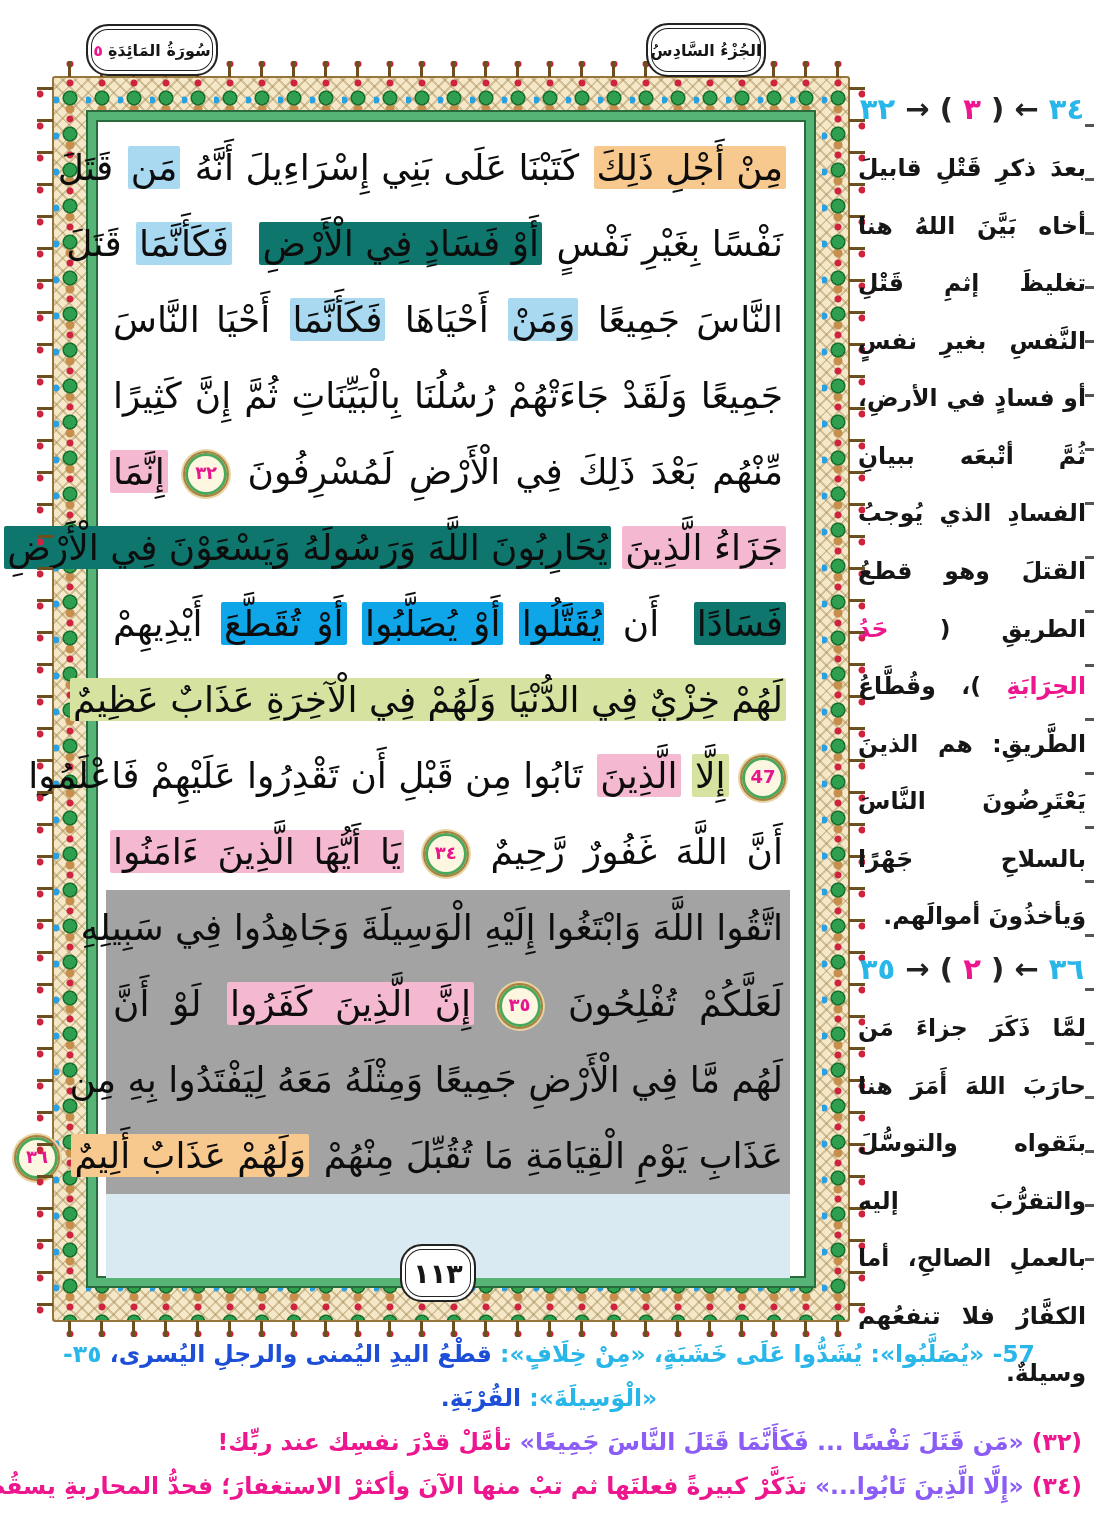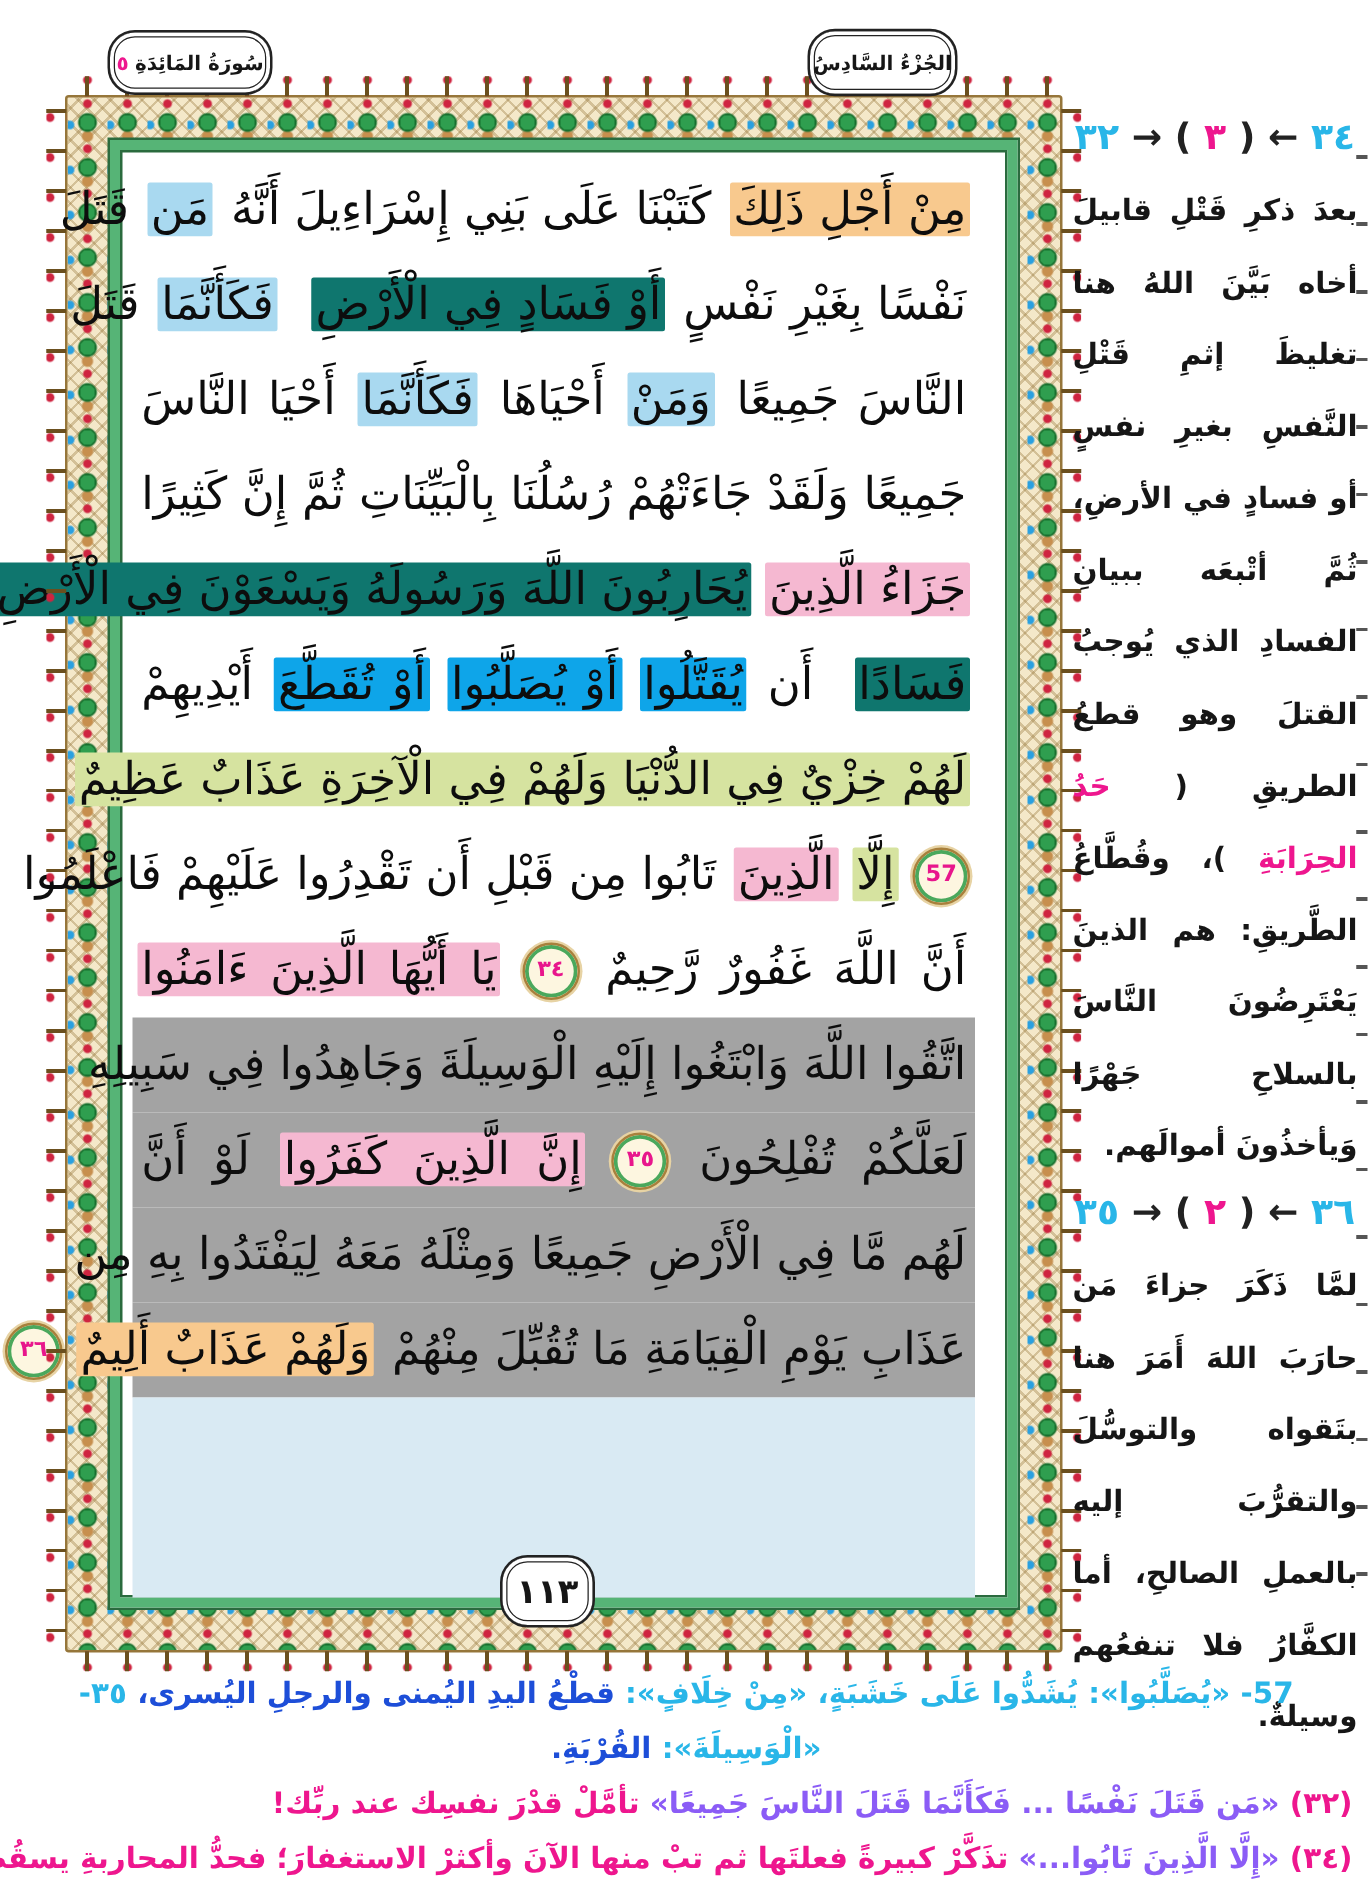--- a/index.html
+++ b/index.html
@@ -13,21 +13,21 @@
     background-image:
       radial-gradient(circle at 16px 20px,#2f9e4f 0 6px,#17702e 6px 7px,rgba(0,0,0,0) 8px),
       radial-gradient(circle at 16px 5px,#cf2440 0 3px,rgba(0,0,0,0) 4px),
       radial-gradient(circle at 2px 22px,#2aa0e0 0 3px,rgba(0,0,0,0) 4px),
       radial-gradient(circle at 16px 31px,#c78f4e 0 4px,rgba(0,0,0,0) 5px),
       repeating-linear-gradient(45deg,rgba(150,118,58,.35) 0 2px,rgba(0,0,0,0) 2px 9px),
       repeating-linear-gradient(-45deg,rgba(150,118,58,.35) 0 2px,rgba(0,0,0,0) 2px 9px);
     background-size:32px 36px,32px 36px,32px 36px,32px 36px,auto,auto;}
   .frame-inner{box-sizing:border-box;width:100%;height:100%;background:#fff;
     border:8px solid #56b476;box-shadow:inset 0 0 0 2px #2a6b3e,0 0 0 2px #2a6b3e;
-    display:flex;flex-direction:column;padding:10px 26px 0 10px;}
+    display:flex;flex-direction:column;padding:10px 16px 0 10px;}
   .spikes{position:absolute;background-repeat:repeat;}
   .spikes.top{left:0;right:0;top:-17px;height:16px;
     background-image:repeating-linear-gradient(90deg,rgba(0,0,0,0) 0 14px,#6b4f1e 14px 17px,rgba(0,0,0,0) 17px 32px),
     radial-gradient(circle at 16px 3px,#cf2440 0 3px,rgba(0,0,0,0) 4px);background-size:auto,32px 16px;}
   .spikes.bottom{left:0;right:0;bottom:-17px;height:16px;
     background-image:repeating-linear-gradient(90deg,rgba(0,0,0,0) 0 14px,#6b4f1e 14px 17px,rgba(0,0,0,0) 17px 32px),
     radial-gradient(circle at 16px 13px,#cf2440 0 3px,rgba(0,0,0,0) 4px);background-size:auto,32px 16px;}
   .spikes.left{top:0;bottom:0;left:-17px;width:16px;
     background-image:repeating-linear-gradient(0deg,rgba(0,0,0,0) 0 14px,#6b4f1e 14px 17px,rgba(0,0,0,0) 17px 32px),
     radial-gradient(circle at 3px 16px,#cf2440 0 3px,rgba(0,0,0,0) 4px);background-size:auto,16px 32px;}
@@ -101,24 +101,25 @@
     <div class="spikes top"></div>
     <div class="spikes bottom"></div>
     <div class="spikes left"></div>
     <div class="spikes right"></div>
     <div class="frame-inner">
       <div class="q-area">
           <div class="q-line"><span class="seg hl-orange">مِنْ أَجْلِ ذَلِكَ</span> <span class="seg">كَتَبْنَا عَلَى بَنِي إِسْرَاءِيلَ أَنَّهُ</span> <span class="seg hl-blue">مَن</span> <span class="seg">قَتَلَ</span> </div>
           <div class="q-line"><span class="seg">نَفْسًا بِغَيْرِ نَفْسٍ</span> <span class="seg hl-yellow">أَوْ فَسَادٍ فِي الْأَرْضِ</span> <span class="seg hl-blue">فَكَأَنَّمَا</span> <span class="seg">قَتَلَ</span> </div>
           <div class="q-line"><span class="seg">النَّاسَ جَمِيعًا</span> <span class="seg hl-blue">وَمَنْ</span> <span class="seg">أَحْيَاهَا</span> <span class="seg hl-blue">فَكَأَنَّمَا</span> <span class="seg">أَحْيَا النَّاسَ</span> </div>
           <div class="q-line"><span class="seg">جَمِيعًا وَلَقَدْ جَاءَتْهُمْ رُسُلُنَا بِالْبَيِّنَاتِ ثُمَّ إِنَّ كَثِيرًا</span> </div>
+          <div class="q-line"><span class="seg">مِّنْهُم بَعْدَ ذَلِكَ فِي الْأَرْضِ لَمُسْرِفُونَ</span> <span class="ayah-marker">٣٢</span> <span class="seg hl-pink">إِنَّمَا</span> </div>
           <div class="q-line"><span class="seg hl-pink">جَزَاءُ الَّذِينَ</span> <span class="seg hl-yellow">يُحَارِبُونَ اللَّهَ وَرَسُولَهُ وَيَسْعَوْنَ فِي الْأَرْضِ</span> </div>
           <div class="q-line"><span class="seg hl-yellow">فَسَادًا</span> <span class="seg">أَن</span> <span class="seg hl-gray">يُقَتَّلُوا</span> <span class="seg hl-gray">أَوْ يُصَلَّبُوا</span> <span class="seg hl-gray">أَوْ تُقَطَّعَ</span> <span class="seg">أَيْدِيهِمْ</span> </div>
           <div class="q-line"><span class="seg hl-green">لَهُمْ خِزْيٌ فِي الدُّنْيَا وَلَهُمْ فِي الْآخِرَةِ عَذَابٌ عَظِيمٌ</span> </div>
-          <div class="q-line"><span class="ayah-marker">57</span> <span class="seg hl-green">إِلَّا</span> <span class="seg hl-pink">الَّذِينَ</span> <span class="seg">تَابُوا مِن قَبْلِ أَن تَقْدِرُوا عَلَيْهِمْ فَاعْلَمُوا</span> </div>
+          <div class="q-line"><span class="ayah-marker">47</span> <span class="seg hl-green">إِلَّا</span> <span class="seg hl-pink">الَّذِينَ</span> <span class="seg">تَابُوا مِن قَبْلِ أَن تَقْدِرُوا عَلَيْهِمْ فَاعْلَمُوا</span> </div>
           <div class="q-line"><span class="seg">أَنَّ اللَّهَ غَفُورٌ رَّحِيمٌ</span> <span class="ayah-marker">٣٤</span> <span class="seg hl-pink">يَا أَيُّهَا الَّذِينَ ءَامَنُوا</span> </div>
           <div class="q-line zone-blue"><span class="seg">اتَّقُوا اللَّهَ وَابْتَغُوا إِلَيْهِ الْوَسِيلَةَ وَجَاهِدُوا فِي سَبِيلِهِ</span> </div>
           <div class="q-line zone-blue"><span class="seg">لَعَلَّكُمْ تُفْلِحُونَ</span> <span class="ayah-marker">٣٥</span> <span class="seg hl-pink">إِنَّ الَّذِينَ كَفَرُوا</span> <span class="seg">لَوْ أَنَّ</span> </div>
           <div class="q-line zone-blue"><span class="seg">لَهُم مَّا فِي الْأَرْضِ جَمِيعًا وَمِثْلَهُ مَعَهُ لِيَفْتَدُوا بِهِ مِن</span> </div>
           <div class="q-line zone-blue"><span class="seg">عَذَابِ يَوْمِ الْقِيَامَةِ مَا تُقُبِّلَ مِنْهُمْ</span> <span class="seg hl-orange">وَلَهُمْ عَذَابٌ أَلِيمٌ</span> <span class="ayah-marker">٣٦</span> </div>
           <div class="blue-fill"></div>
         </div>
     </div>
   </div>
 

